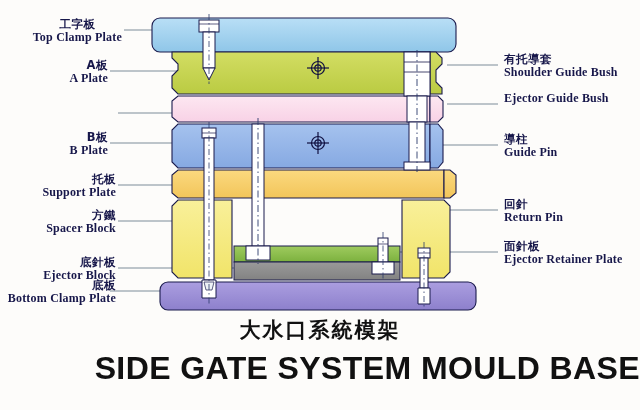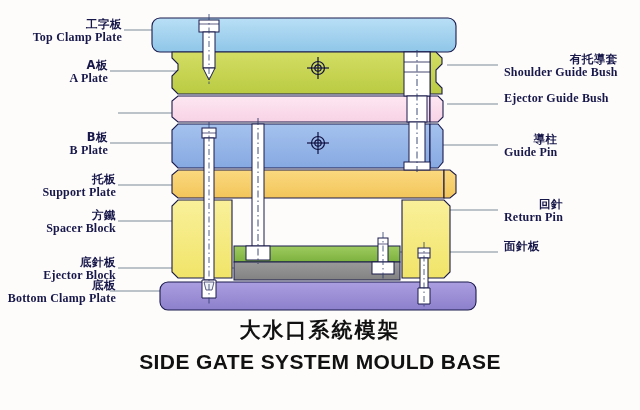--- a/index.html
+++ b/index.html
@@ -7,25 +7,25 @@
     width:640px;height:410px;overflow:hidden;
     background:#fdfcfa;
     font-family:"Liberation Serif", serif;
     position:relative;
   }
   #stage{position:absolute;inset:0;}
   svg{position:absolute;left:0;top:0;}
   .lbl{position:absolute;white-space:nowrap;color:#17174a;}
   .lbl .cn{font-family:"DejaVu Sans", sans-serif;font-weight:700;font-size:11.5px;line-height:13px;letter-spacing:.5px;}
   .lbl .en{font-family:"Liberation Serif", serif;font-weight:700;font-size:12px;line-height:13.5px;letter-spacing:.2px;}
-  .lbl.right{text-align:right;}
+  .lbl.right{text-align:left;}
   .lbl.left{text-align:right;}
   .title{position:absolute;left:0;right:0;text-align:center;color:#111;}
   .title .t-cn{font-family:"DejaVu Sans", sans-serif;font-weight:700;font-size:21px;letter-spacing:2px;}
-  .title .t-en{font-family:"Liberation Sans", sans-serif;font-weight:700;font-size:21px;letter-spacing:.4px;}
+  .title .t-en{font-family:"Liberation Sans", sans-serif;font-weight:700;font-size:32px;letter-spacing:.4px;text-align:right;}
 </style>
 </head>
 <body>
 
 <div id="stage">
 
   <svg width="640" height="410" viewBox="0 0 640 410">
     <defs>
       <linearGradient id="gTop" x1="0" y1="0" x2="0" y2="1">
         <stop offset="0" stop-color="#b9dff6"></stop>
@@ -185,21 +185,21 @@
       <line x1="307" y1="68" x2="329" y2="68"></line>
     </g>
     <g fill="none" stroke="#101040" stroke-width="1.2">
       <circle cx="318" cy="143" r="6.5"></circle>
       <circle cx="318" cy="143" r="3.2"></circle>
       <line x1="318" y1="132" x2="318" y2="154"></line>
       <line x1="307" y1="143" x2="329" y2="143"></line>
     </g>
   </svg>
 
-  <div class="lbl left" style="right:518px;top:18px;">
+  <div class="lbl left" style="right:518px;top:18px;text-align:center;">
     <div class="cn">工字板</div>
     <div class="en">Top Clamp Plate</div>
   </div>
 
   <div class="lbl left" style="right:532px;top:59px;">
     <div class="cn">A板</div>
     <div class="en">A Plate</div>
   </div>
 
 
@@ -242,20 +242,21 @@
     <div class="en">Guide Pin</div>
   </div>
 
   <div class="lbl right" style="left:504px;top:198px;">
     <div class="cn">回針</div>
     <div class="en">Return Pin</div>
   </div>
 
   <div class="lbl right" style="left:504px;top:240px;">
     <div class="cn">面針板</div>
+    <div class="en">Ejector Retainer Plate</div>
   </div>
 
   <div class="title" style="top:316px;">
     <div class="t-cn">大水口系統模架</div>
     <div class="t-en" style="margin-top:6px;">SIDE GATE SYSTEM MOULD BASE</div>
   </div>
 
 </div>
 
 </body></html>

